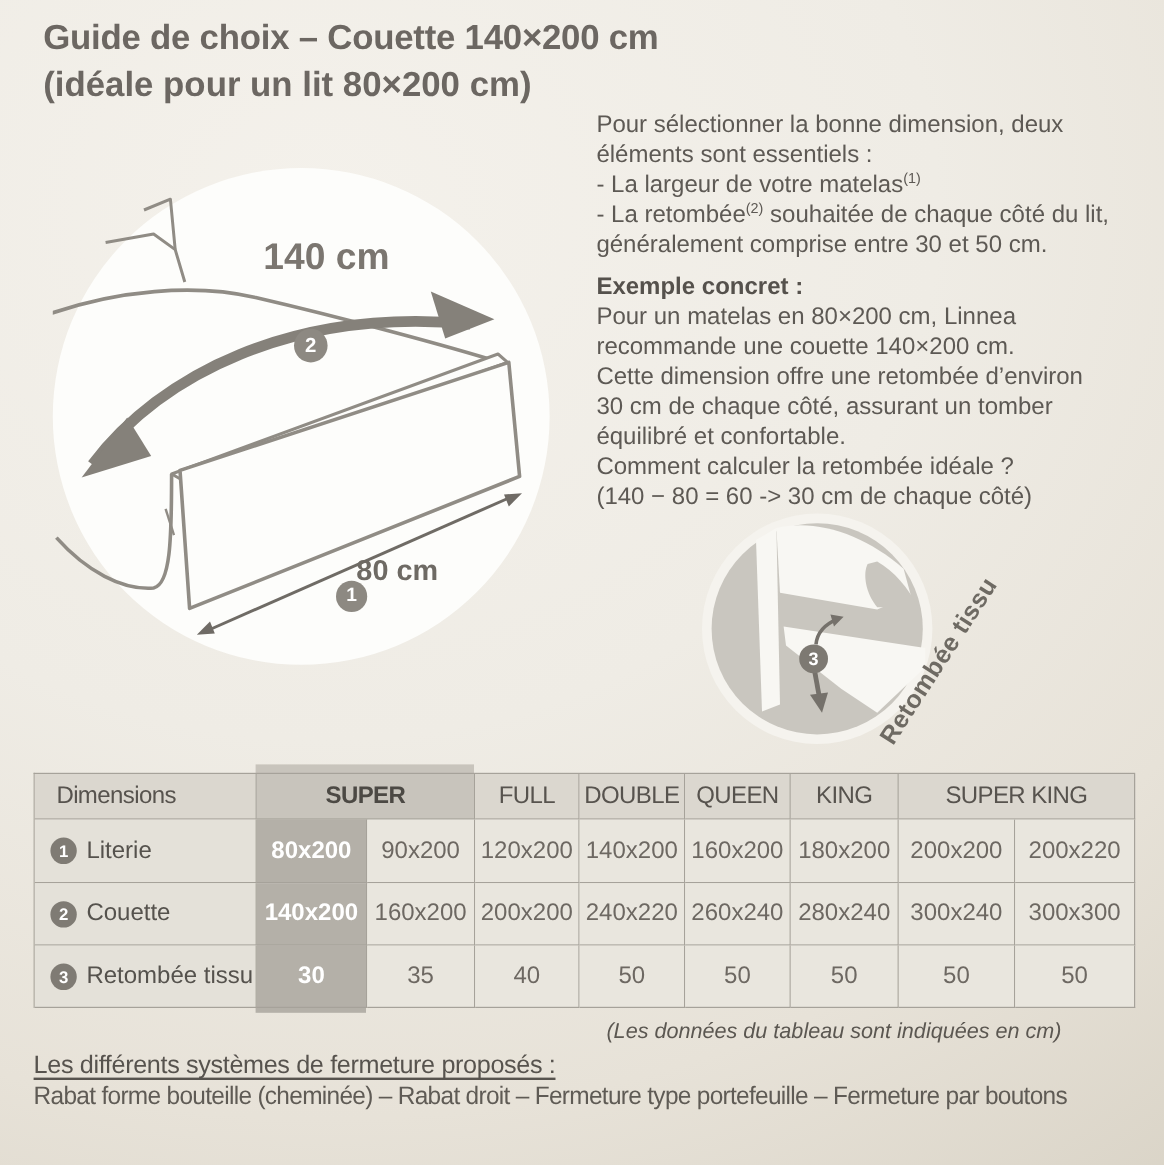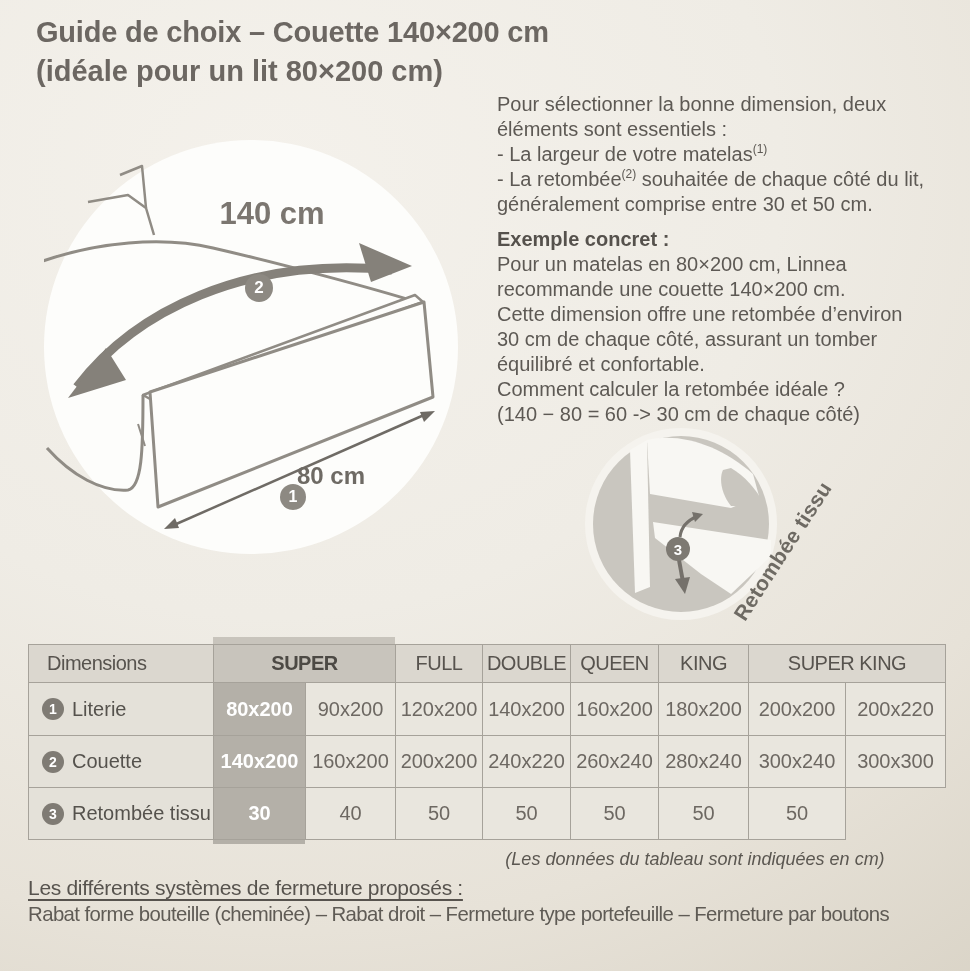--- a/index.html
+++ b/index.html
@@ -168,20 +168,21 @@
     <div class="cell">260x240</div>
     <div class="cell">280x240</div>
     <div class="cell">300x240</div>
     <div class="cell">300x300</div>
 
     <div class="cell rowlabel">
       <span class="tbadge">3</span>
       <span>Retombée tissu</span>
     </div>
     <div class="cell hl">30</div>
+    <div class="cell">35</div>
     <div class="cell">40</div>
     <div class="cell">50</div>
     <div class="cell">50</div>
     <div class="cell">50</div>
     <div class="cell">50</div>
     <div class="cell">50</div>
   </div>
 
   <div class="footnote">(Les données du tableau sont indiquées en cm)</div>
   <div class="closures-heading">Les différents systèmes de fermeture proposés :</div>

